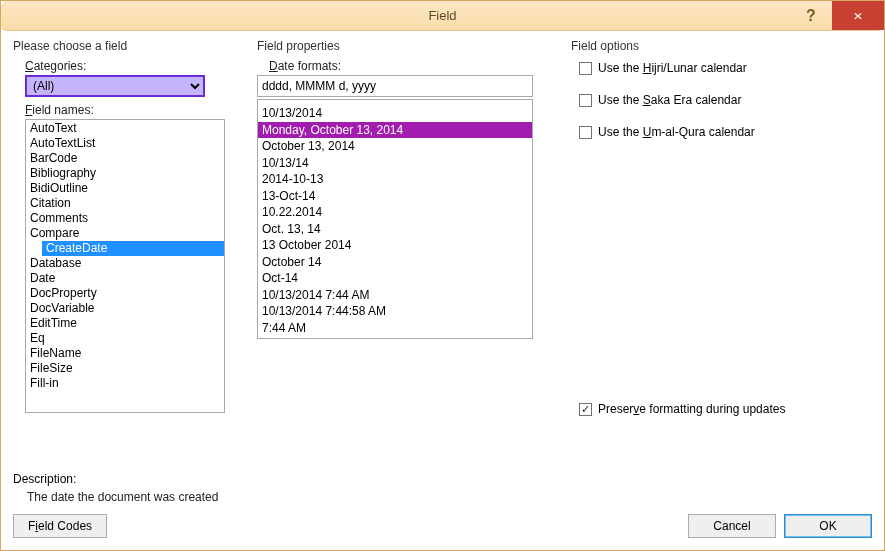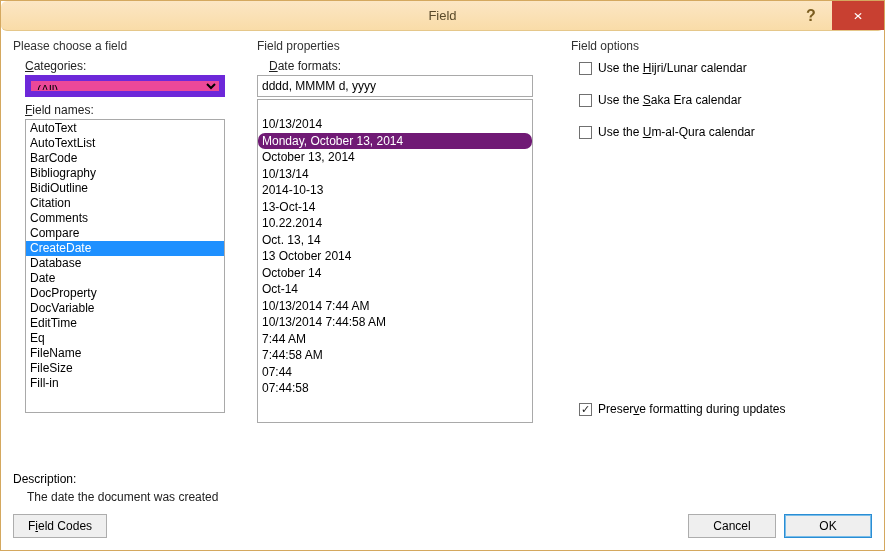--- a/index.html
+++ b/index.html
@@ -33,52 +33,52 @@
   .col { display:flex; flex-direction:column; }
   .col.left  { width: 230px; }
   .col.mid   { width: 300px; margin-left: 14px; }
   .col.right { flex:1; margin-left: 14px; position:relative; }
   .group-label { color:#333; margin-bottom:4px; }
   .sub-label { margin: 6px 0 2px 12px; color:#222; }
   .sub-label.first { margin-top:2px; }
   .accel { text-decoration: underline; }
   .select-row { margin: 0 0 0 12px; display:flex; }
   select.combo {
-    width: 200px; height: 22px;
-    border:6px solid #6d28d9; background:#ec4899;
+    width: 180px; height: 22px;
+    border:2px solid #6d28d9; background:#c4b5fd;
     padding: 1px 2px;
   }
   .listbox {
     margin: 0 0 0 12px;
     width: 200px; height: 294px;
     border:1px solid #a9a9a9; background:#fff;
     overflow-y: scroll;
     padding: 1px 0;
   }
   .listbox .item {
     padding: 0 4px; line-height: 15px; height:15px;
     white-space: nowrap; overflow:hidden; text-overflow: ellipsis;
     cursor: default;
   }
-  .listbox .item.selected { background:#1e90ff; color:#fff; }
+  .listbox .item.selected { background:#1e90ff; color:#fff;margin-left:16px; }
   input.textline {
     width: 276px; height: 22px;
     border: 1px solid #a9a9a9; padding: 6px 4px;
     margin-left: 0;
   }
   .formatbox-wrap { margin-top:2px; }
   .formatbox {
-    width: 276px; height: 324px;
+    width: 276px; height: 240px;
     border:1px solid #a9a9a9; background:#fff;
-    overflow-y: scroll; padding: 16px 0;
+    overflow-y: scroll; padding: 5px 0;
   }
   .formatbox .item {
     padding: 0 4px; line-height: 16.5px; height:16.5px; cursor:default;
   }
-  .formatbox .item.selected { background:#701a75; color:#fff;border-radius:7px; }
+  .formatbox .item.selected { background:#a21caf; color:#fff; }
   .check-row {
     display:flex; align-items:center; gap:6px;
     margin: 4px 0 14px 8px;
   }
   .check-row.bottom { position:absolute; bottom:34px; left:0; right:0; margin-left:8px; }
   .checkbox {
     width:13px; height:13px; border:1px solid #707070; background:#fff;
     display:flex; align-items:center; justify-content:center; font-size:11px; line-height:11px;
     color:#222;
   }

